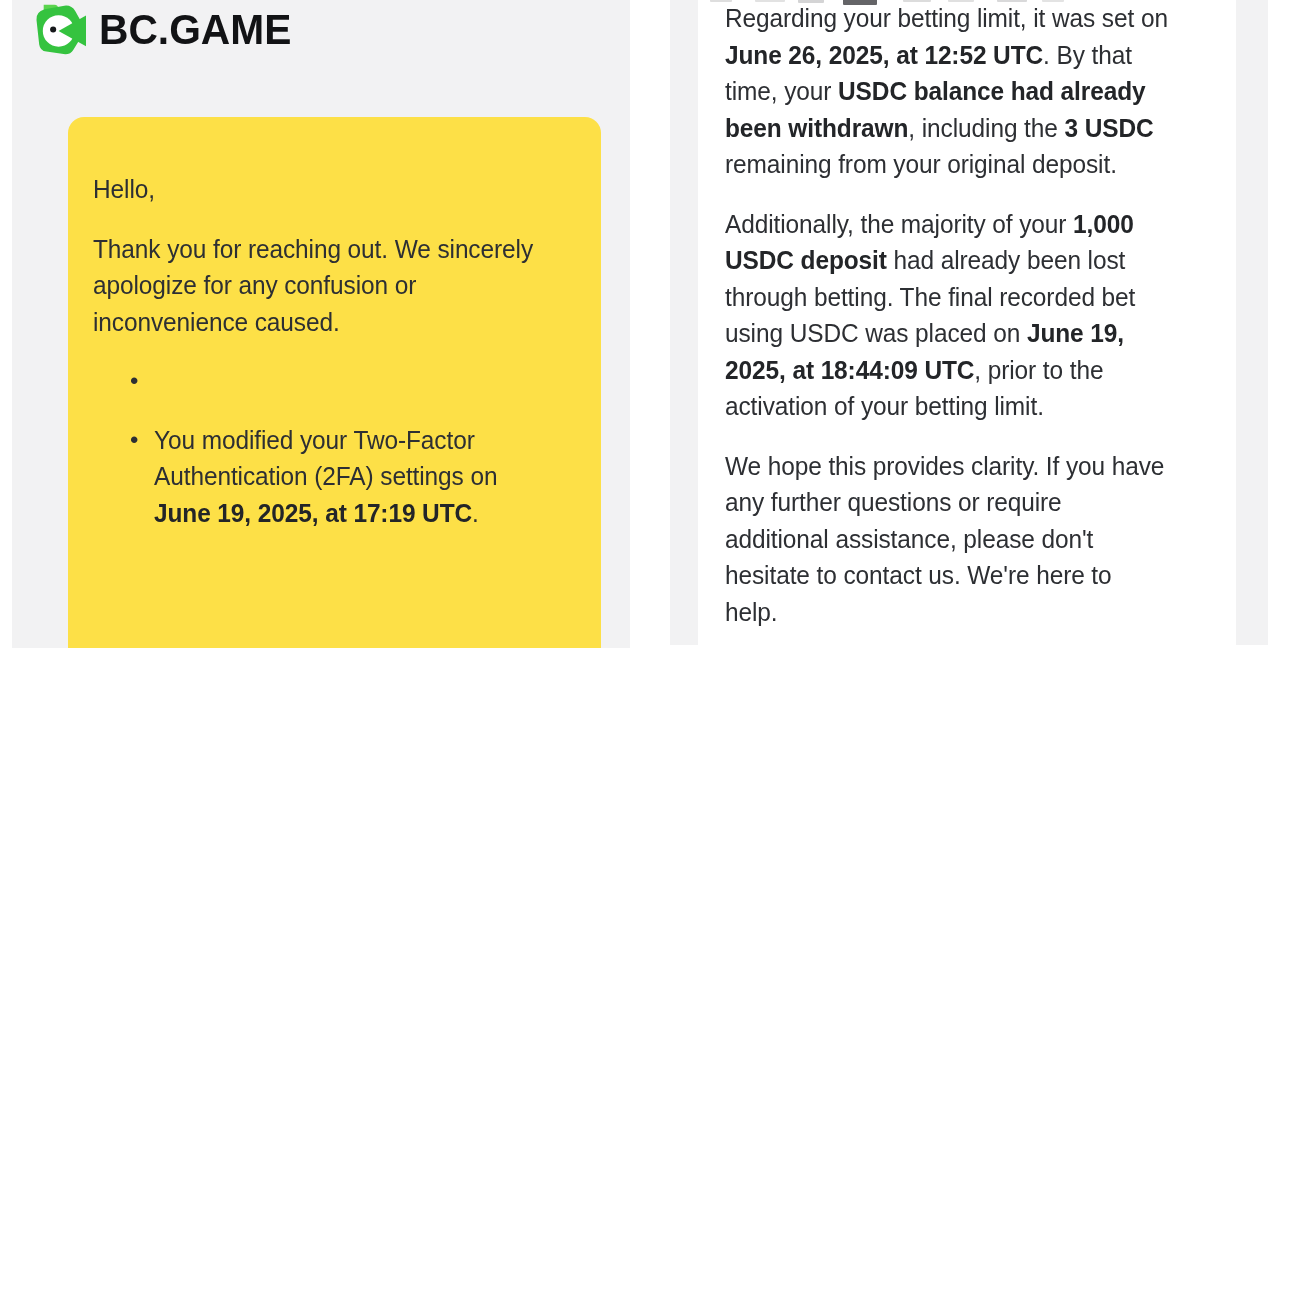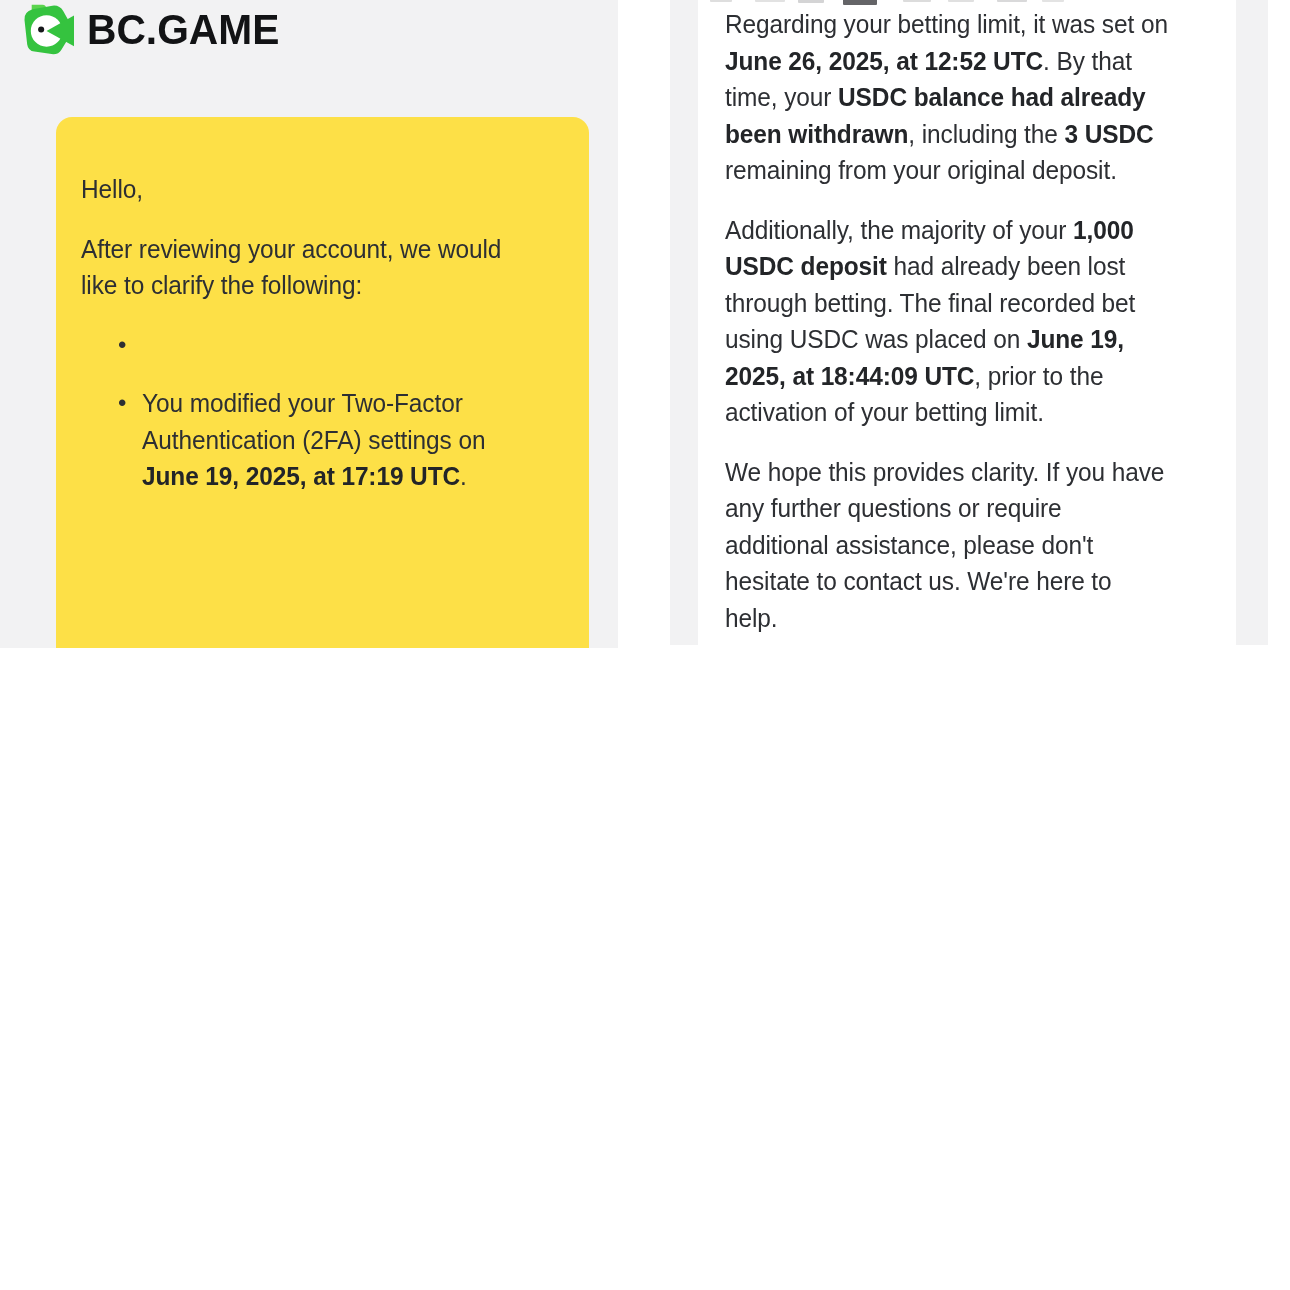--- a/index.html
+++ b/index.html
@@ -3,21 +3,21 @@
 <meta charset="utf-8">
 <style>
   html,body{margin:0;padding:0;}
   body{
     width:1290px;height:1290px;position:relative;background:#ffffff;
     font-family:"Liberation Sans","DejaVu Sans",sans-serif;
     -webkit-font-smoothing:antialiased;overflow:hidden;
   }
   
   .left-screen{
-    position:absolute;left:0;top:0;width:618px;height:648px;
+    position:absolute;left:12px;top:0;width:618px;height:648px;
     background:#f2f2f3;overflow:hidden;
   }
   .brand{position:absolute;left:20px;top:3px;display:flex;align-items:center;gap:13px;}
   .brand-logo{width:54px;height:54px;display:block;}
   .brand-name{
     font-size:42px;font-weight:800;color:#121315;letter-spacing:0px;
     transform:scaleX(.97);transform-origin:0 50%;white-space:nowrap;
   }
   .left-card{
     position:absolute;left:56px;top:117px;width:533px;height:531px;
@@ -34,21 +34,21 @@
   .bullet .bullet-lines{flex:1;min-width:0;}
   
   .right-gutter-left{
     position:absolute;left:670px;top:0;width:28px;height:645px;background:#f2f2f3;
   }
   .right-gutter-right{
     position:absolute;left:1236px;top:0;width:32px;height:645px;background:#f2f2f3;
   }
   .right-card{
     position:absolute;left:698px;top:0;width:538px;height:645px;
-    background:#ffffff;padding:6px 28px 0 27px;box-sizing:border-box;
+    background:#ffffff;padding:0 28px 0 27px;box-sizing:border-box;
     overflow:hidden;
   }
   .remnant{position:absolute;left:0;top:0;width:538px;height:6px;}
   .remnant span{position:absolute;top:0;display:block;border-radius:0 0 1px 1px;}
 </style>
 </head>
 <body>
 
 <div class="left-screen">
 
@@ -61,22 +61,23 @@
       <circle cx="23.5" cy="28.5" r="3.4" fill="#16181b"></circle>
     </svg>
     <div class="brand-name">BC.GAME</div>
   </div>
 
   <div class="left-card msg">
     <div class="para">
       <div class="line">Hello,</div>
     </div>
     <div class="para">
-        <div class="line"><span>After reviewing your account, we would</span></div>
-        <div class="line"><span>like to clarify the following:</span></div>
+        <div class="line"><span>Thank you for reaching out. We sincerely</span></div>
+        <div class="line"><span>apologize for any confusion or</span></div>
+        <div class="line"><span>inconvenience caused.</span></div>
       </div>
     <div>
         <div class="bullet">
           <div class="marker">•</div>
         </div>
         <div class="bullet">
           <div class="marker">•</div>
           <div class="bullet-lines">
             <div class="line"><span>You modified your Two-Factor</span></div>
             <div class="line"><span>Authentication (2FA) settings on</span></div>

